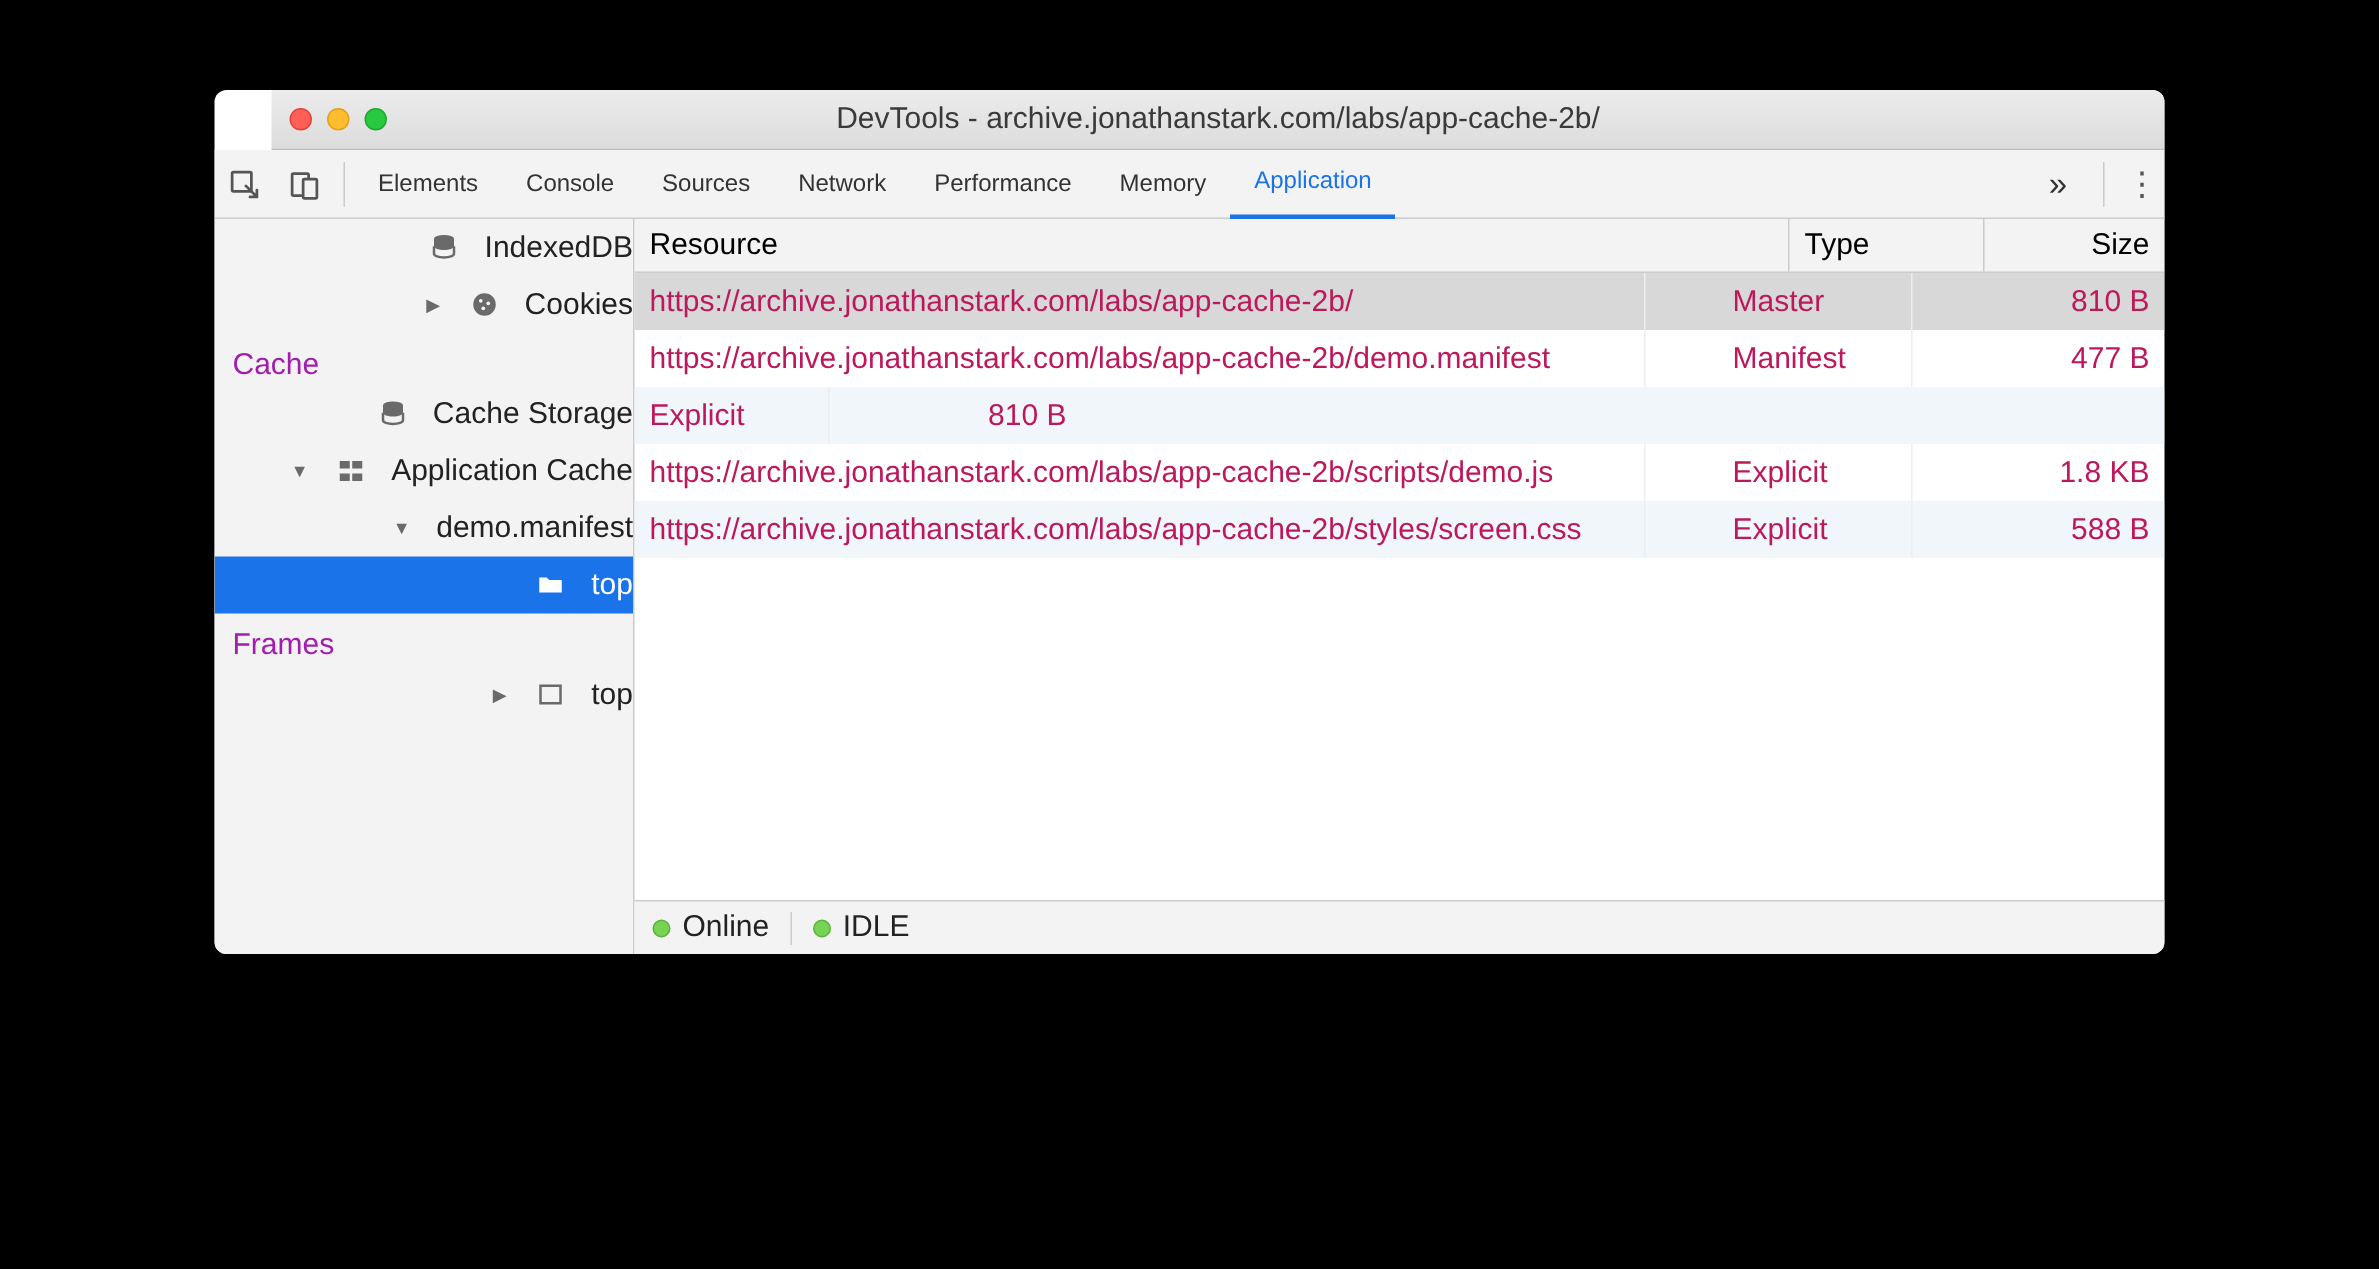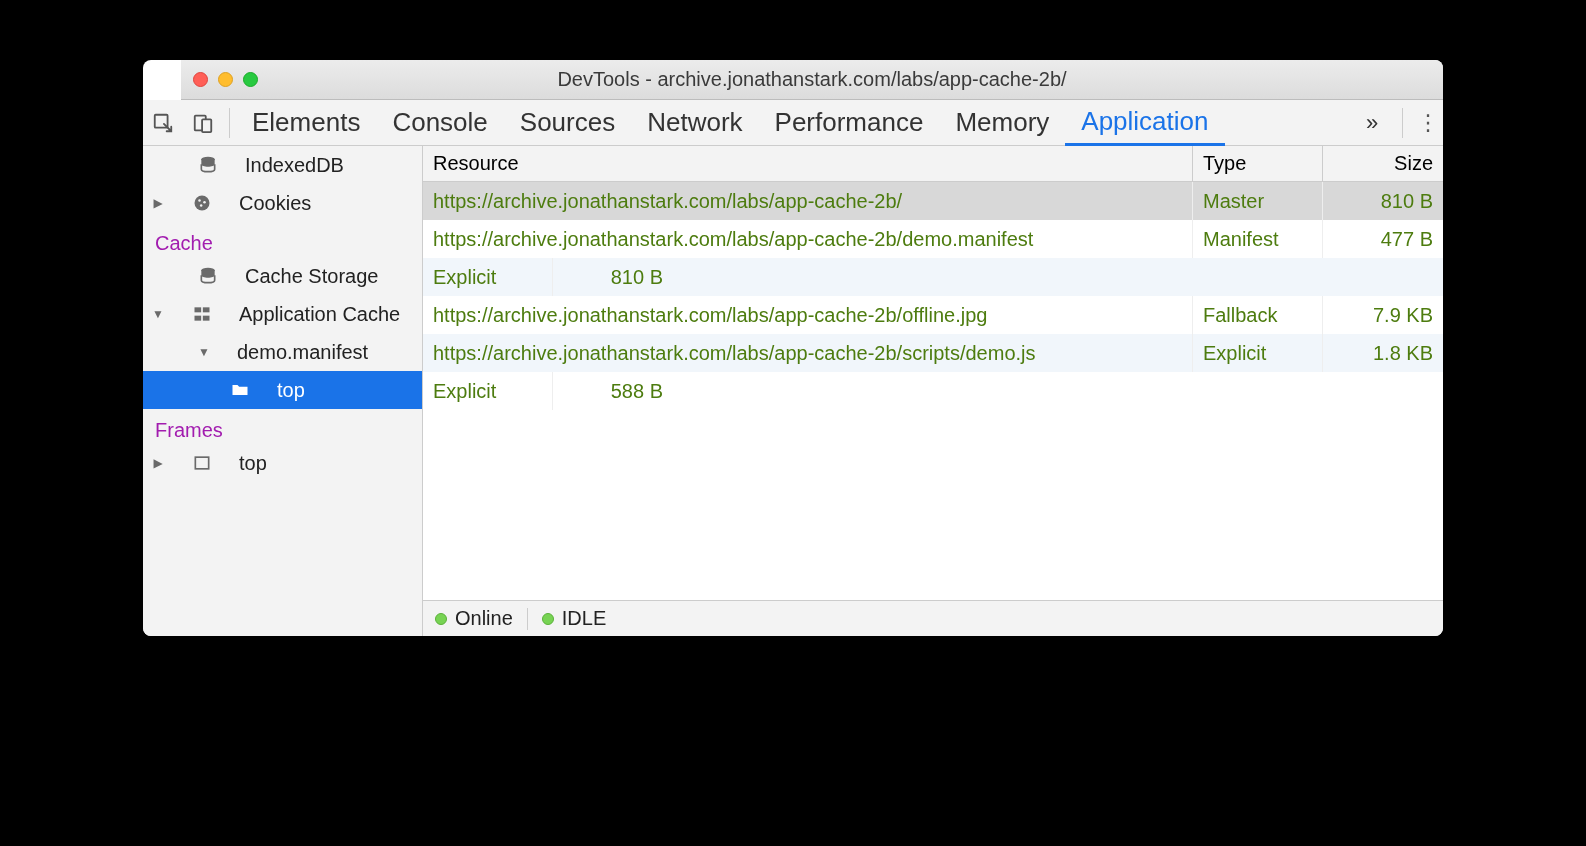--- a/index.html
+++ b/index.html
@@ -37,46 +37,46 @@
   .yellow { background: #ffbd2e; border:1px solid #dea123;}
   .green { background: #28c940; border:1px solid #1aab29;}
   .title { position:absolute; left:0; right:0; text-align:center; color:#3a3a3a; font-size: 20px; }
   .toolbar {
     display:flex; align-items:center; height:46px; border-bottom:1px solid #ccc;
     background:#f3f3f3;
   }
   .toolbar .icon-btn { width:40px; display:flex; justify-content:center; align-items:center; color:#555; }
   .toolbar .divider { width:1px; height:30px; background:#ccc; margin:0 6px;}
   .tabs { display:flex; flex:1; }
-  .tab { padding: 0 16px; height:46px; display:flex; align-items:center; color:#333; cursor:pointer; font-size:26px;}
+  .tab { padding: 0 16px; height:46px; display:flex; align-items:center; color:#333; cursor:pointer; font-size:16px;}
   .tab.active { color:#1a73e8; border-bottom:3px solid #1a73e8; }
   .overflow { width:40px; display:flex; justify-content:center; color:#333; font-size:22px;}
   .divider2 { width:1px; height:30px; background:#ccc; margin:0 10px;}
   .kebab { width:30px; text-align:center; color:#555; font-size:22px; }
   .body { display:flex; height:490px; }
   .sidebar {
     width:280px; background:#f3f3f3; border-right:1px solid #ccc;
     color:#222; font-size:20px; overflow:hidden;
   }
-  .sb-row { display:flex; align-items:center; height:38px; padding-left:8px; gap:26px;}
+  .sb-row { display:flex; align-items:center; height:38px; padding-left:8px; gap:16px;justify-content:flex-end;}
   .sb-row .indent1 { width:20px;}
   .sb-row .indent3 { width:52px;}
   .sb-row .tri { font-size:12px; color:#6a6a6a; width:14px; text-align:center;}
   .sb-row .ico { width:22px; display:flex; justify-content:center; color:#6a6a6a;}
   .sb-row .lbl { color:#222; }
   .sb-section { color:#a21caf; padding:10px 0 2px 12px; font-size:20px;}
   .sb-row.selected { background:#1a73e8; color:#fff;}
   .sb-row.selected .ico, .sb-row.selected .lbl { color:#fff;}
   .main { flex:1; display:flex; flex-direction:column; }
   .grid { flex:1; overflow:auto;}
   .grid-header { display:flex; background:#f3f3f3; border-bottom:1px solid #ccc; height:36px; align-items:center; }
   .col-resource { flex:1; padding-left:10px; border-right:1px solid #ccc; height:100%; display:flex; align-items:center;}
   .col-type { width:130px; padding-left:10px; border-right:1px solid #ccc; height:100%; display:flex; align-items:center;}
   .col-size { width:120px; padding-right:10px; text-align:right; height:100%; display:flex; align-items:center; justify-content:flex-end;}
-  .grid-row { display:flex; height:38px; align-items:center; font-size:20px; color:#4d7c0f;}
+  .grid-row { display:flex; height:38px; align-items:center; font-size:20px; color:#be185d;gap:48px;}
   .grid-row .col-resource{ border-right:1px solid #eee;}
   .grid-row .col-type{ border-right:1px solid #eee;}
   .grid-row:nth-child(odd){ background:#f1f6fb;}
   .grid-row.selected-row { background:#d8d8d8;}
   .grid-body { border-top:none; }
   .grid-filler { flex:1; display:flex;}
   .grid-filler .col-resource{border-right:1px solid #eee;}
   .grid-filler .col-type{border-right:1px solid #eee;}
   .statusbar { height:36px; border-top:1px solid #ccc; background:#f3f3f3; display:flex; align-items:center; padding-left:12px; gap:14px;margin-top:24px;}
   .status-item { display:flex; align-items:center; gap:8px; color:#222;}
@@ -228,30 +228,26 @@
           <div class="grid-row">
             <div class="col-resource">https://archive.jonathanstark.com/labs/app-cache-2b/demo.manifest</div>
             <div class="col-type">Manifest</div>
             <div class="col-size">477 B</div>
           </div>
           <div class="grid-row">
             <div class="col-type">Explicit</div>
             <div class="col-size">810 B</div>
           </div>
           <div class="grid-row">
-            <div class="col-resource">https://archive.jonathanstark.com/labs/app-cache-2b/offline.jpg</div>
-            <div class="col-type">Fallback</div>
-            <div class="col-size">7.9 KB</div>
-          </div>
-          <div class="grid-row">
             <div class="col-resource">https://archive.jonathanstark.com/labs/app-cache-2b/scripts/demo.js</div>
             <div class="col-type">Explicit</div>
             <div class="col-size">1.8 KB</div>
           </div>
           <div class="grid-row">
+            <div class="col-resource">https://archive.jonathanstark.com/labs/app-cache-2b/styles/screen.css</div>
             <div class="col-type">Explicit</div>
             <div class="col-size">588 B</div>
           </div>
         </div>
         <div class="grid-filler">
           <div class="col-resource"></div>
             <div class="col-type"></div>
             <div class="col-size"></div>
         </div>
       </div>

